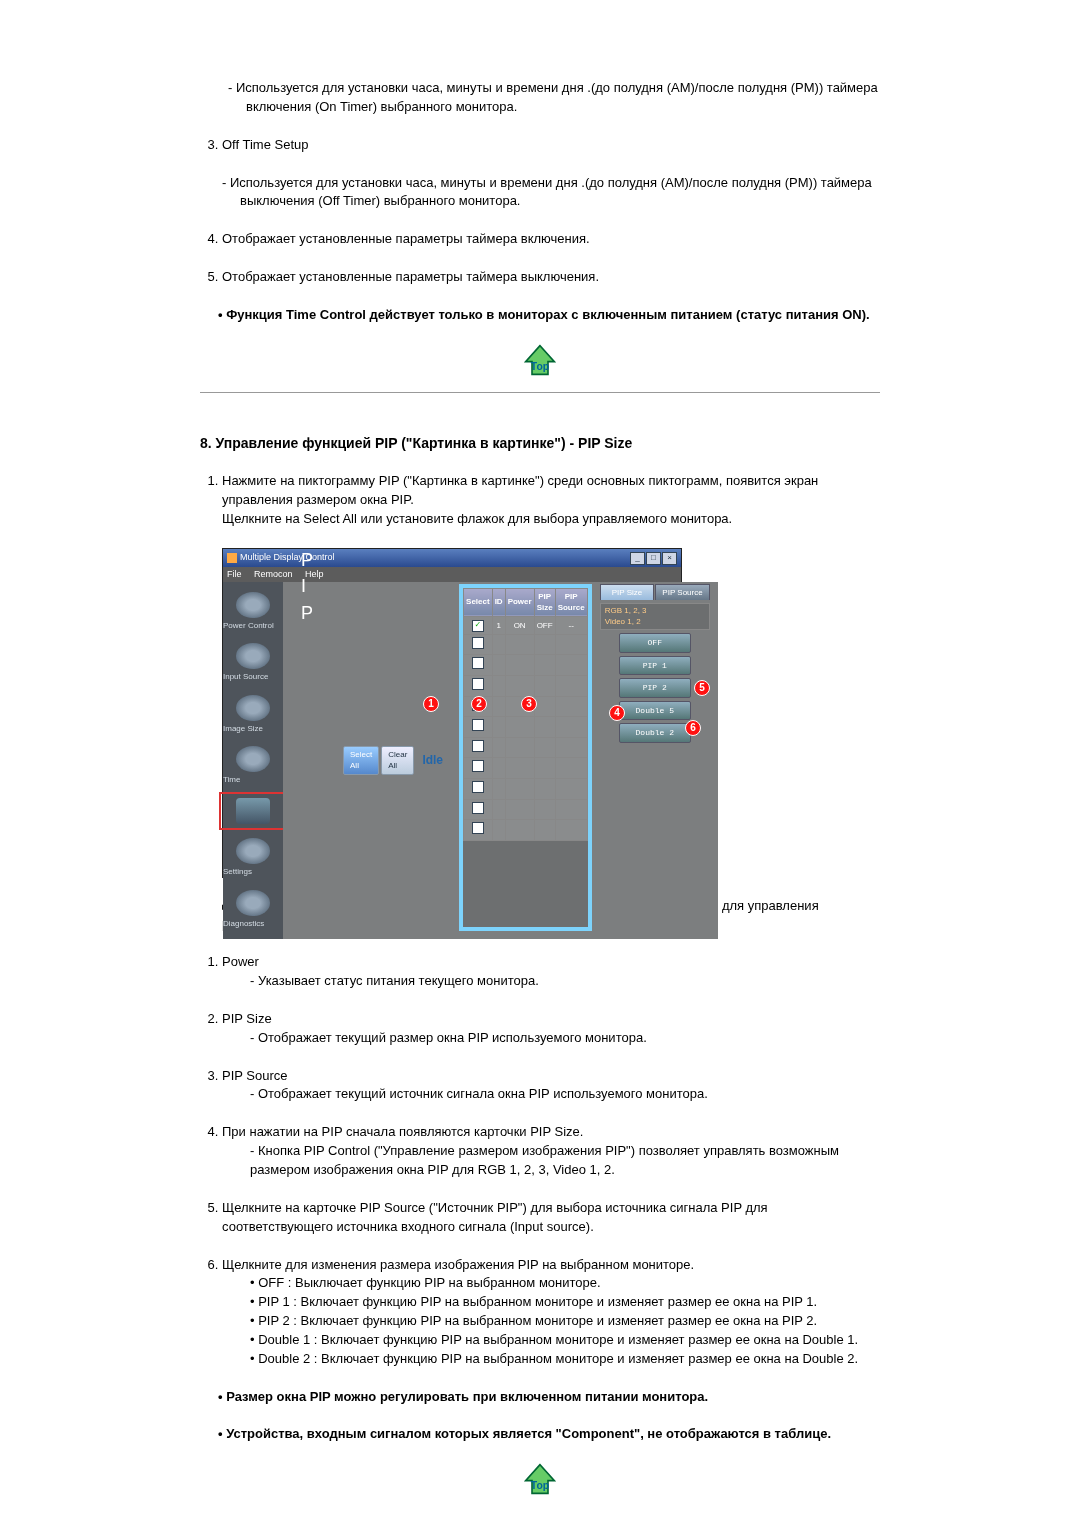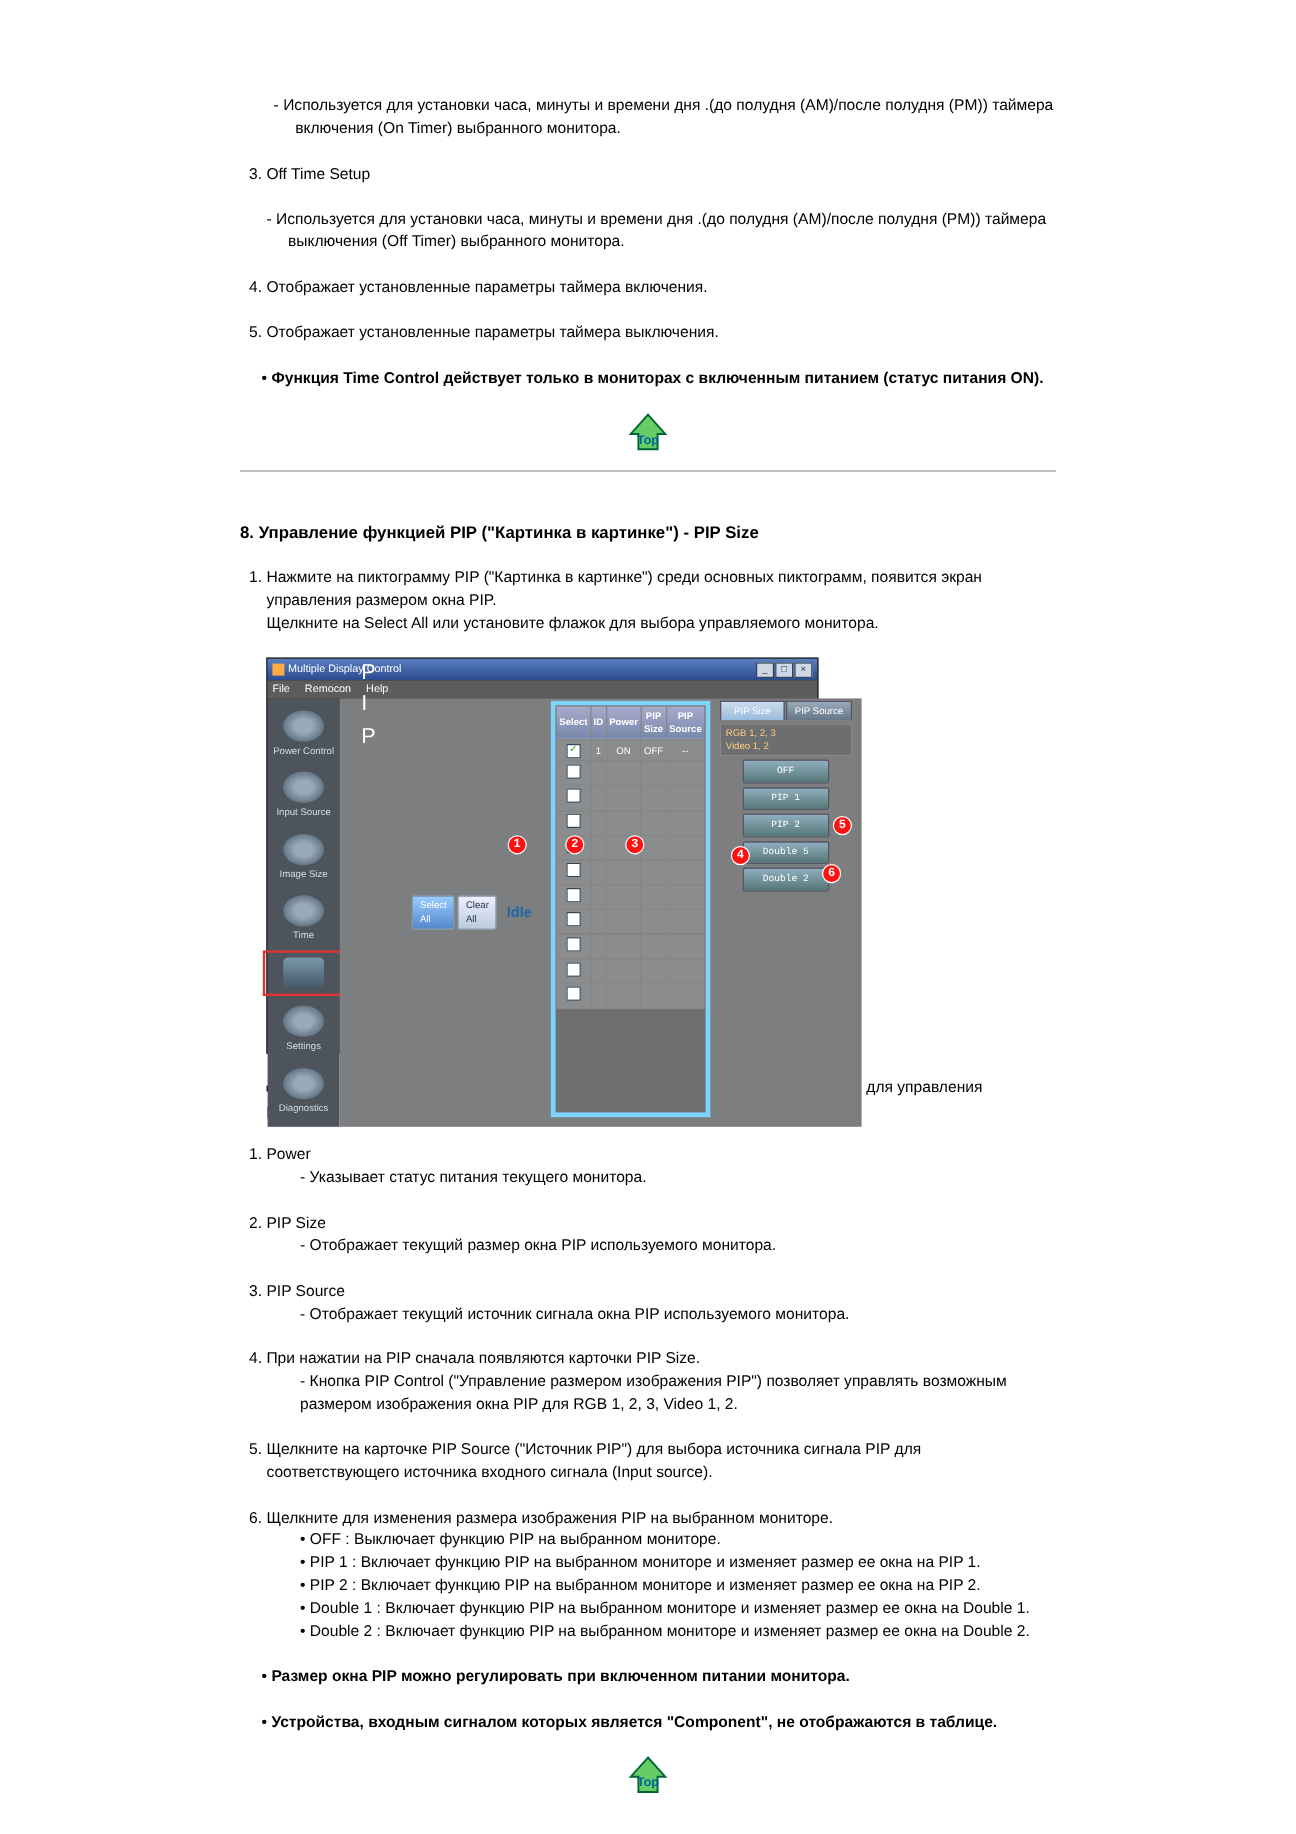--- a/index.html
+++ b/index.html
@@ -35,21 +35,21 @@
   border: 1px solid #222; position: relative;
   display: flex; flex-direction: column;
 }
 .titlebar { height: 16px; background: linear-gradient(#5a7fbf,#2a4a8f); color:#fff; font-size:9px; padding: 2px 4px; display:flex; align-items:center; }
 .titlebar .spacer { flex:1; }
 .titlebar .winbtns span { display:inline-block; width:13px; height:11px; background:#cfd6e6; margin-left:1px; border:1px solid #345; text-align:center; line-height:10px; color:#234; font-size:8px;}
 .menubar { height:14px; background:#5c5c5c; color:#fff; font-size:9px; padding:1px 4px; }
 .menubar span{ margin-right:10px; }
 .app-body { flex:1; display:flex; }
 .sidebar { width:78px; background:#4e545b; display:flex; flex-direction:column; align-items:center; padding-top:8px; }
-.sb-item { width:60px; text-align:center; color:#d4dce4; font-size:8px; margin-bottom:10px; }
+.sb-item { width:60px; color:#d4dce4; font-size:8px; margin-bottom:10px; }
 .sb-item.sel { outline: 2px solid #d33; outline-offset: 2px; }
 .sb-icon { width:34px; height:26px; margin:2px auto; border-radius:50%; background: radial-gradient(#9ab 30%, #678 70%); }
 .main { flex:1; background:#7c7e7f; display:flex; flex-direction:row; }
 .header-pip { height:44px; display:flex; align-items:flex-end; padding-left:18px; }
 .header-pip span { color:#fff; font-size:18px; letter-spacing:6px; font-weight:300;}
 .hr-line { border-top:1px solid #aaa; margin:0 8px;}
 .button-row { display:flex; gap:2px; padding:4px 8px; align-items:center; }
 .btn { background:linear-gradient(#eef,#bcd); color:#234; font-size:8px; border:1px solid #89a; border-radius:2px; padding:2px 6px; }
 .btn.primary { background:linear-gradient(#9cf,#58c); color:#fff;}
 .idle { font-weight:bold; color:#26a; font-size:12px; margin-left:6px; }

